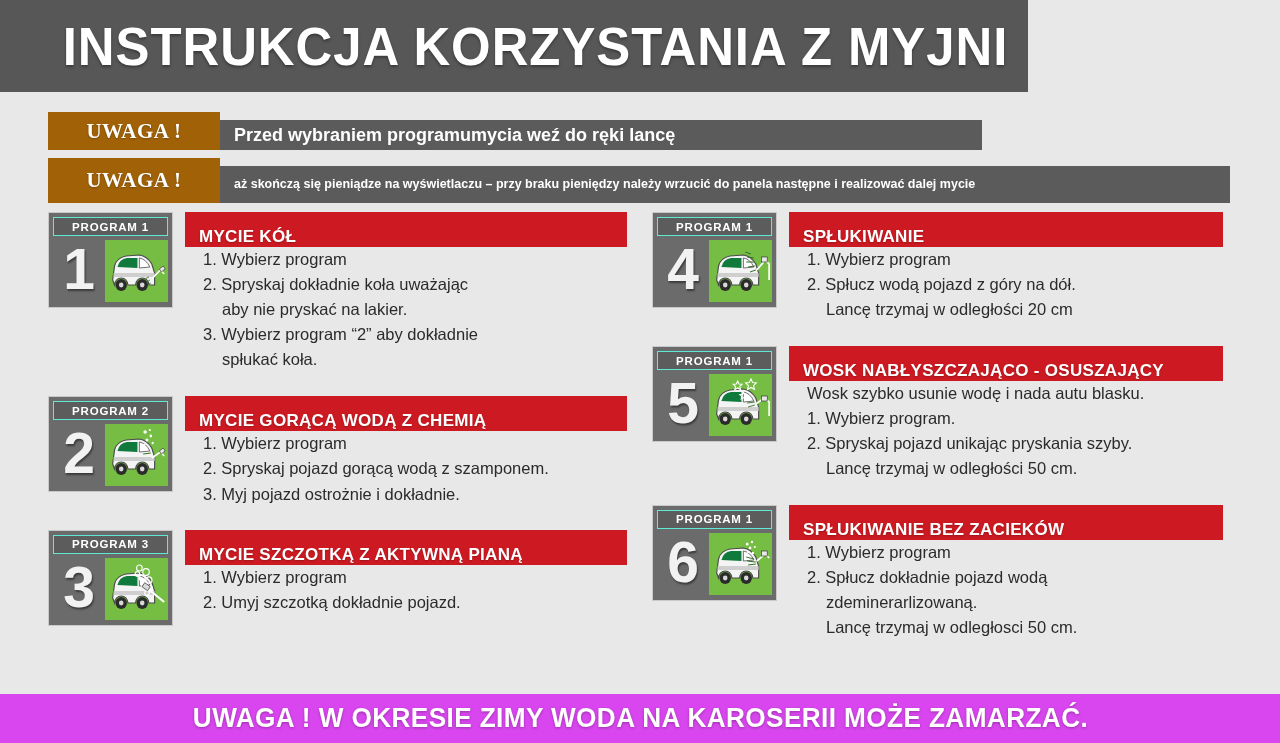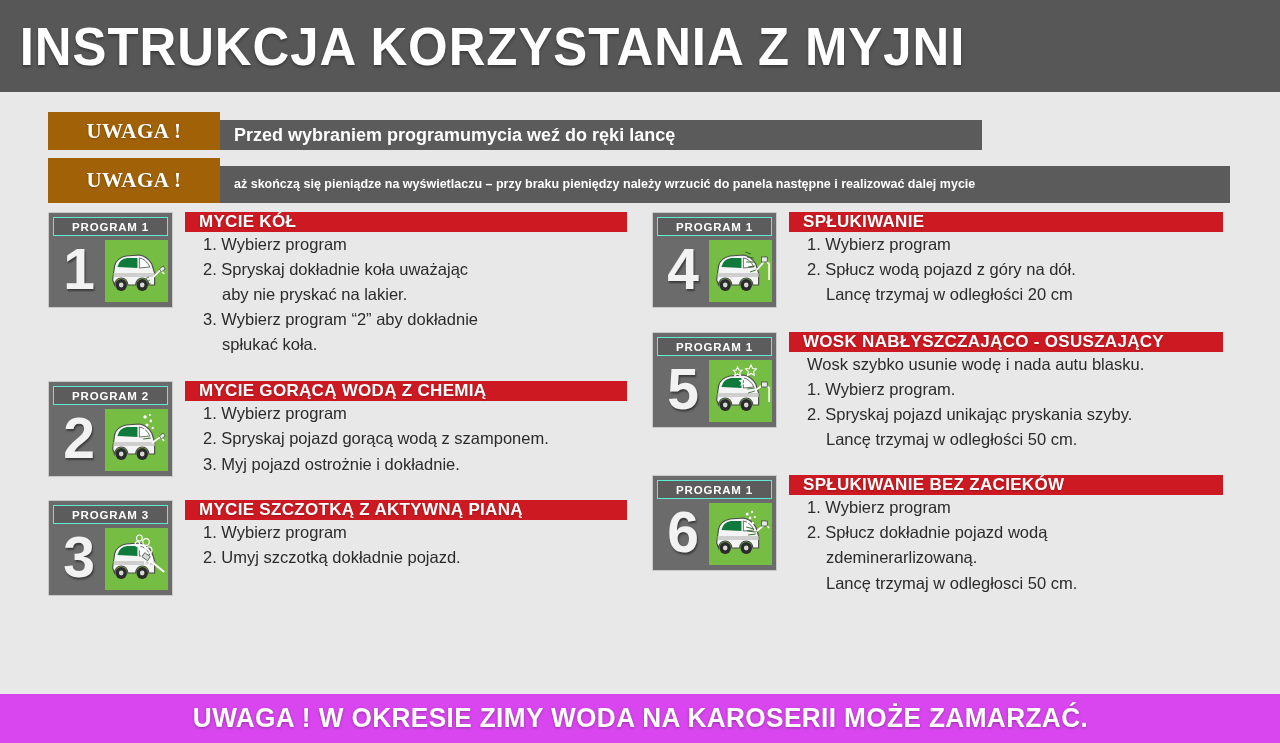--- a/index.html
+++ b/index.html
@@ -6,23 +6,23 @@
   html,body { width:1280px; height:743px; }
   body {
     background:#e8e8e9;
     font-family:"Liberation Sans", sans-serif;
     overflow:hidden;
     position:relative;
   }
 
   
   .title-bar{
-    position:absolute; left:0; top:0; width:1280px; height:92px;
+    position:absolute; left:0; top:0; width:1028px; height:92px;
     background:#575757;
-    display:flex; align-items:center; justify-content:flex-start;
+    display:flex; align-items:center; justify-content:flex-end;
   }
   .title-bar .title{
     color:#ffffff;
     font-size:53px;
     font-weight:bold;
     letter-spacing:1px;
     transform:scaleX(0.96);
     white-space:nowrap;
     text-shadow:0 2px 3px rgba(0,0,0,.35);
   }
@@ -106,21 +106,21 @@
     background:#76bd43;
     position:relative;
     overflow:hidden;
   }
   .thumb svg{ position:absolute; left:0; top:0; width:100%; height:100%; }
 
   
   .prog-main{ flex:1 1 auto; margin-left:12px; }
   .prog-head{
     background:#cd1a22;
-    height:20px;
+    height:35px;
     display:flex; align-items:flex-end;
     padding-left:14px;
     width:442px;
   }
   .col-right .prog-head{ width:434px; }
   .prog-head span{
     color:#fff; font-size:17px; font-weight:bold; letter-spacing:.3px;
     text-shadow:0 1px 2px rgba(0,0,0,.25);
     white-space:nowrap;
   }

